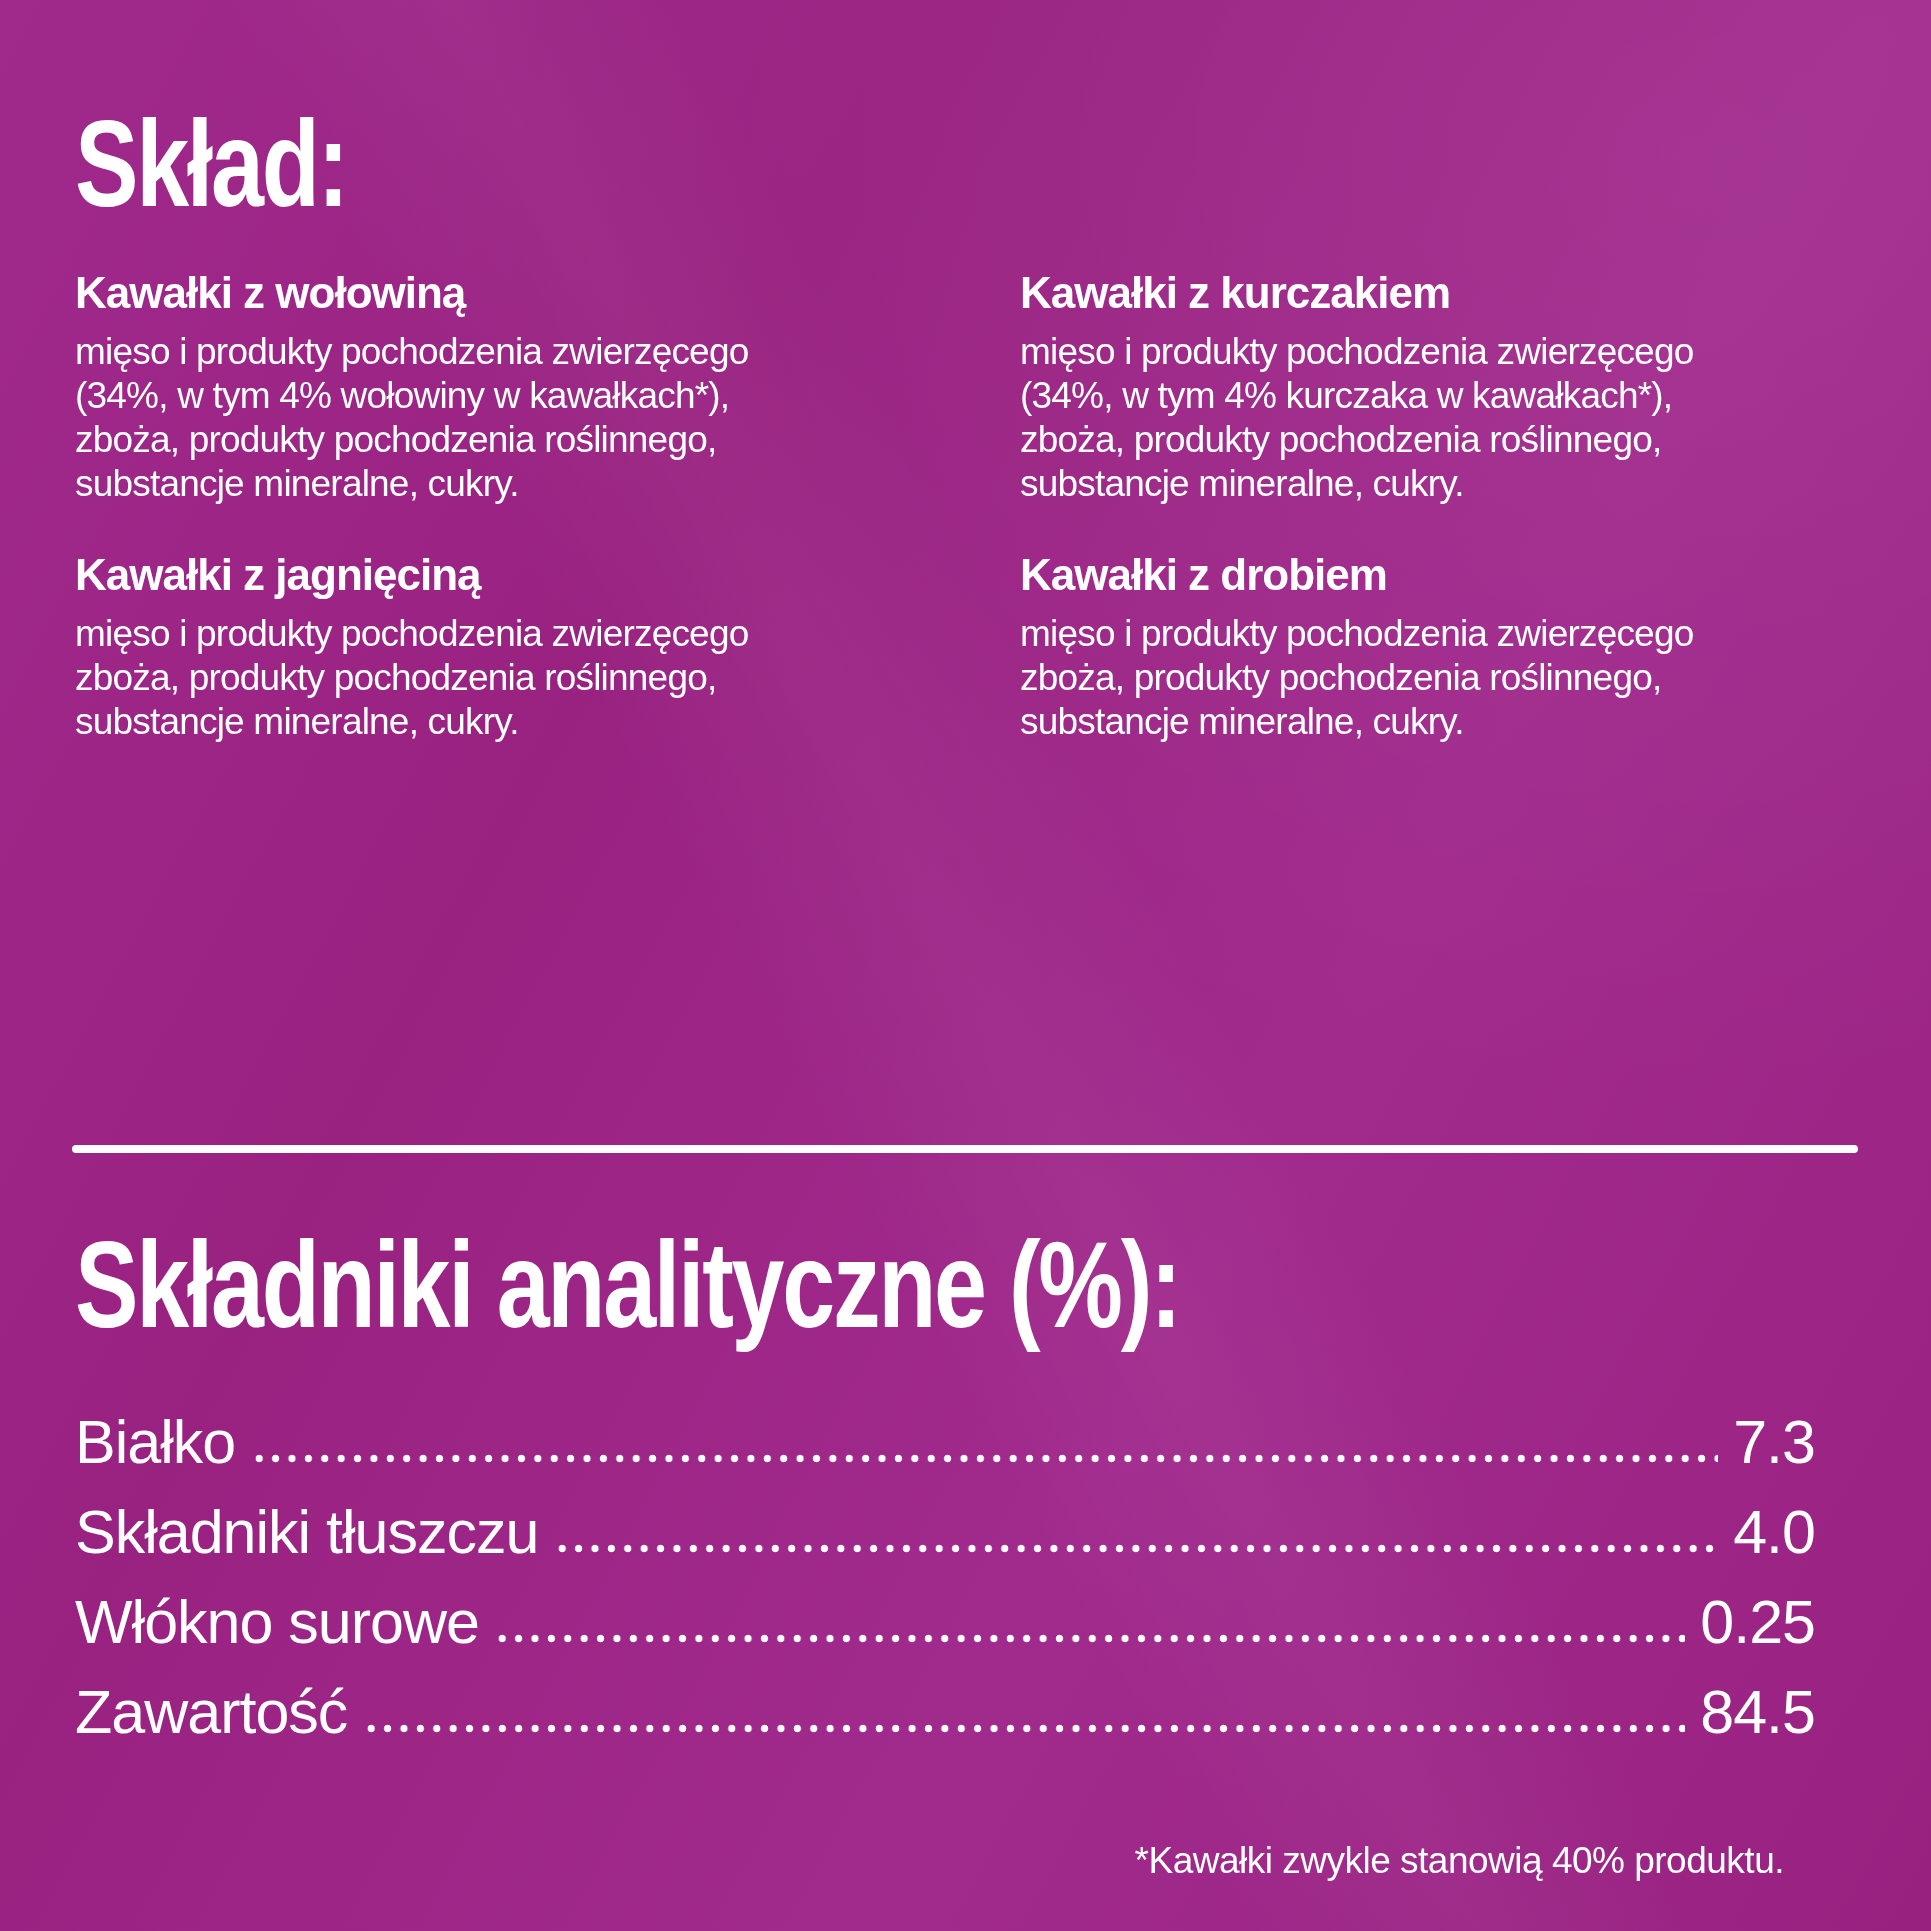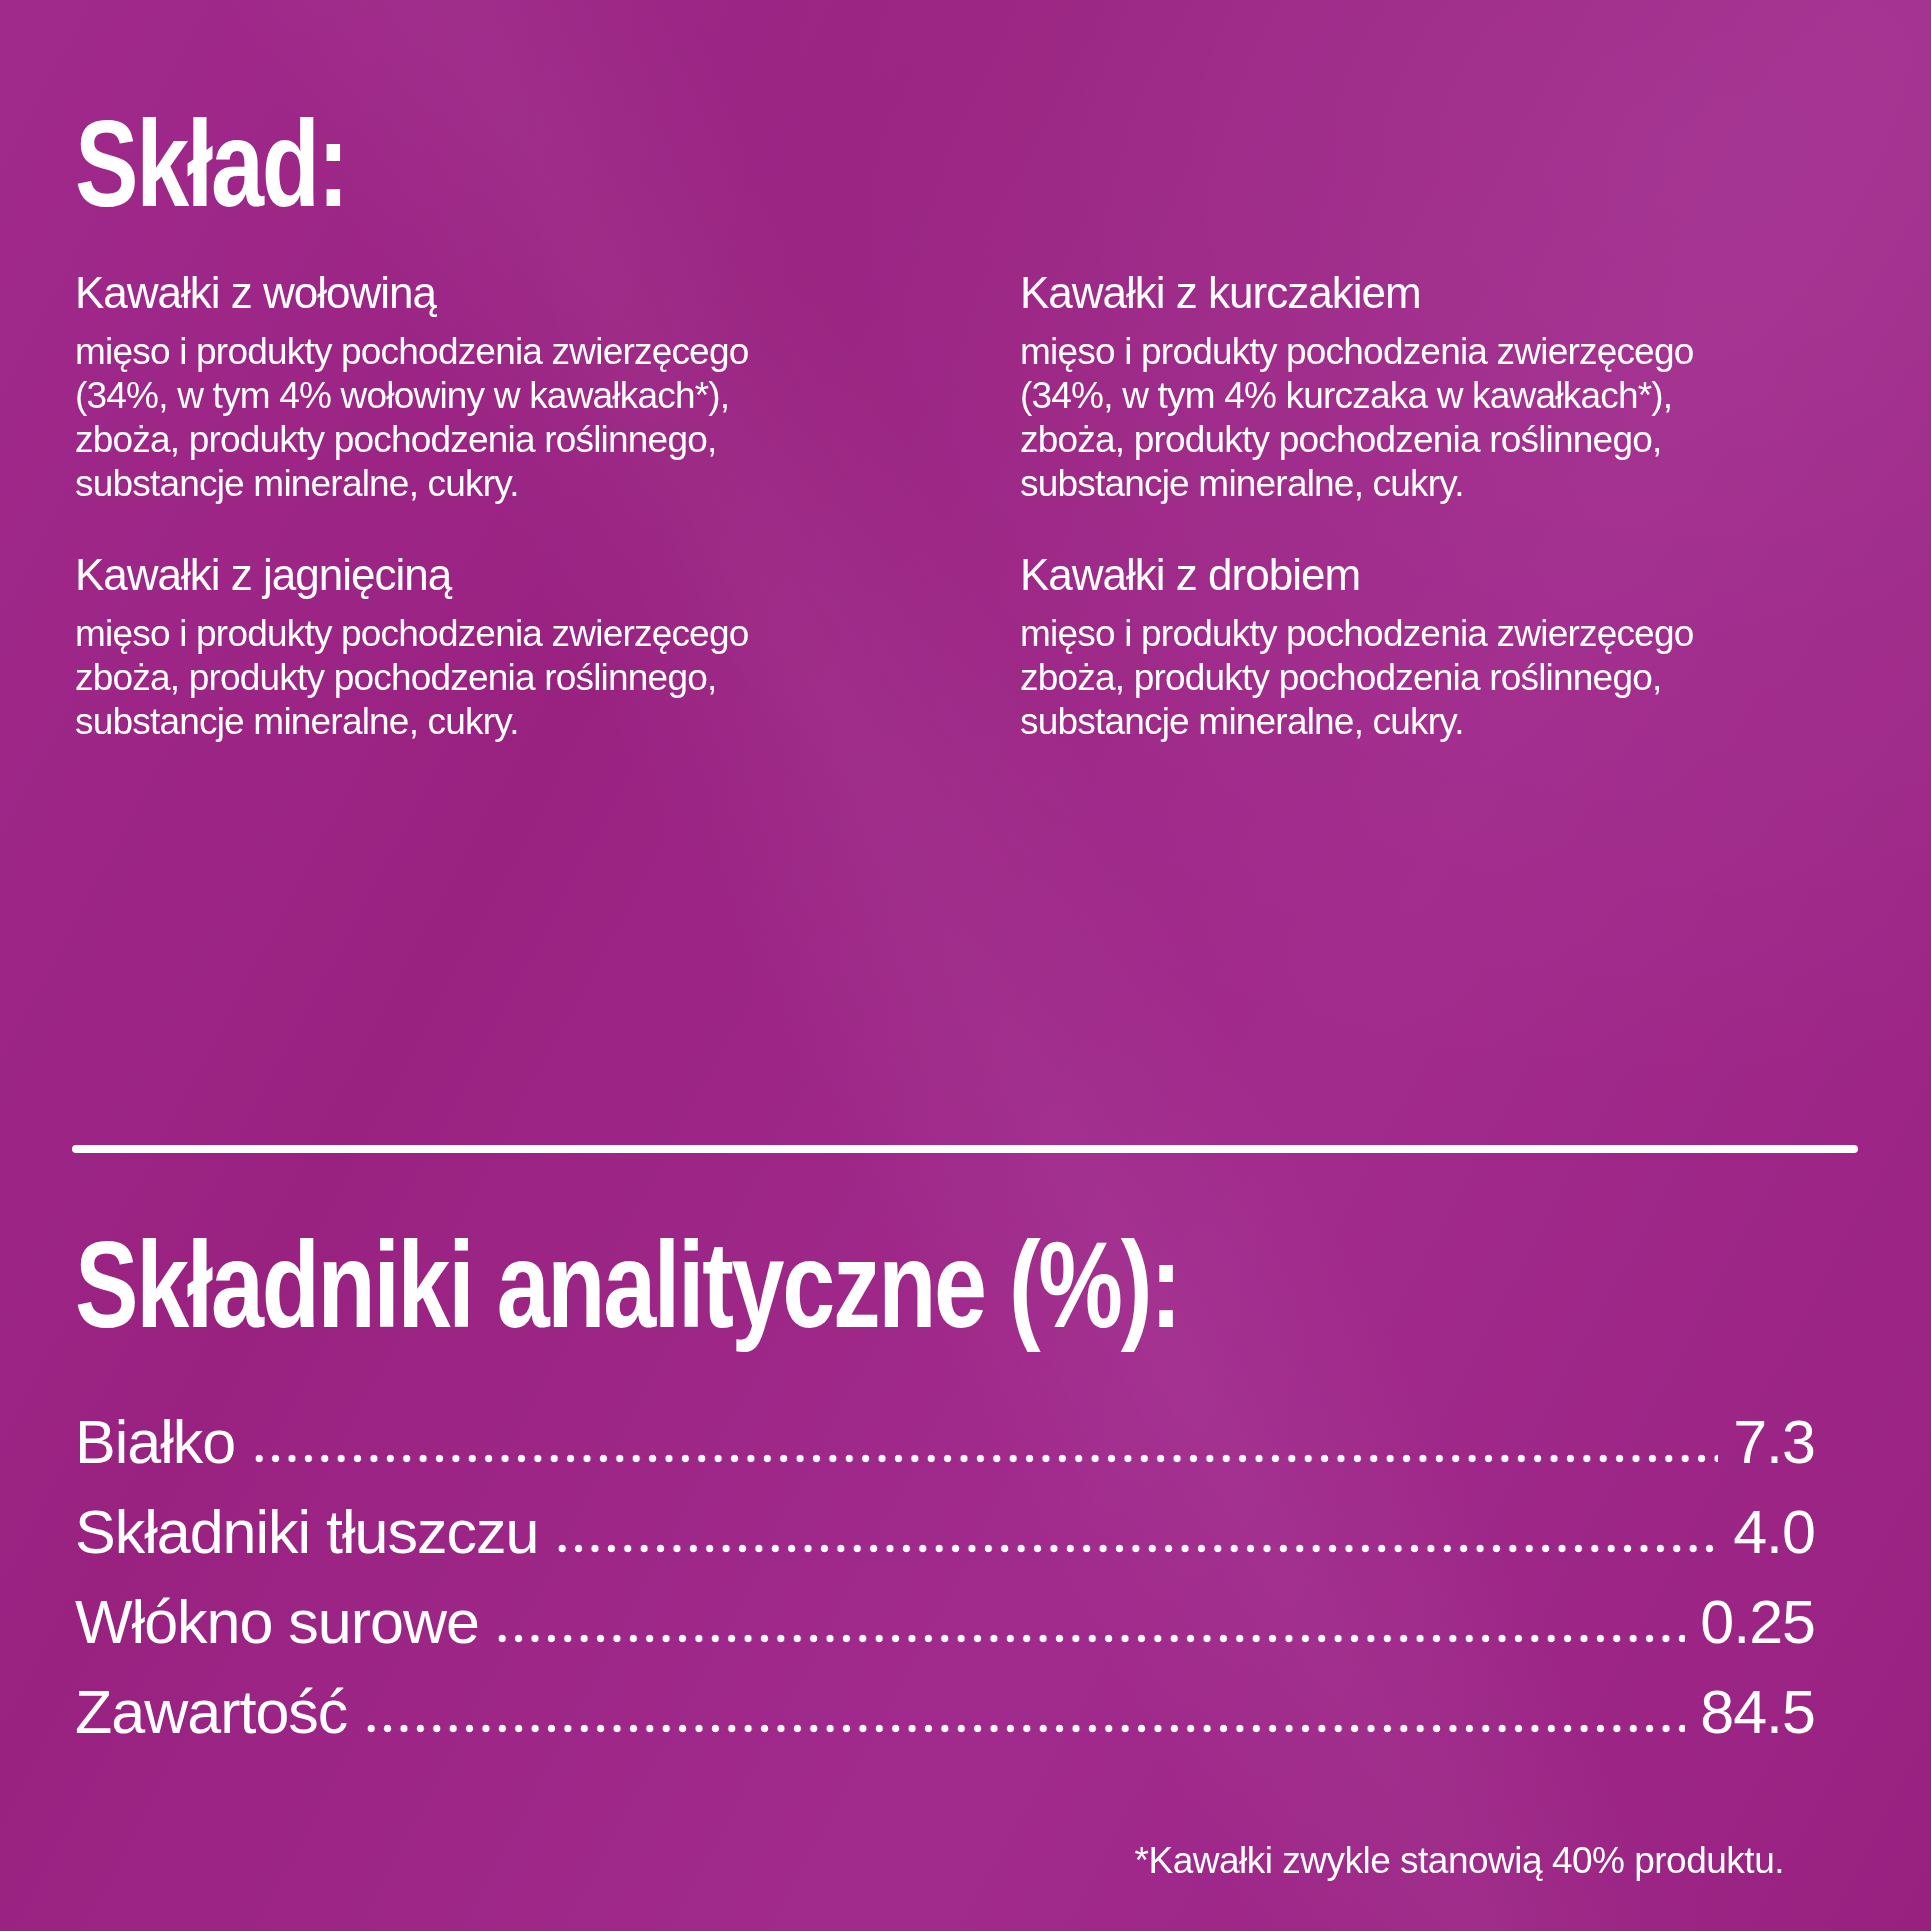--- a/index.html
+++ b/index.html
@@ -27,21 +27,21 @@
   }
   #title   { left:75px;  top:97px; }
   #a-head  { left:75px;  top:1218px; }
 
   .block { position:absolute; width:869px; }
   #block-0 { left:75px;   top:266px; }
   #block-1 { left:1020px; top:266px; }
   #block-2 { left:75px;   top:548px; }
   #block-3 { left:1020px; top:548px; }
   .block h2 {
-    font-size:44px; font-weight:400; letter-spacing:-1px;
+    font-size:44px; font-weight:700; letter-spacing:-1px;
     line-height:54px; margin-bottom:9.7px; white-space:nowrap;
   }
   .block .line {
     font-size:37px; line-height:44px; letter-spacing:-0.8px; white-space:nowrap;
   }
 
   .divider {
     position:absolute; left:72px; top:1145px;
     width:1786px; height:7.7px; background:#ffffff; border-radius:3.9px;
   }

